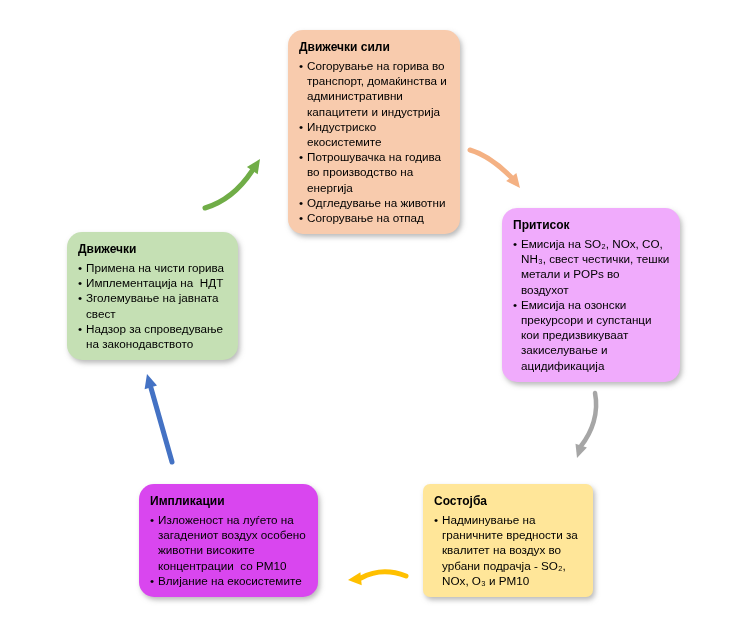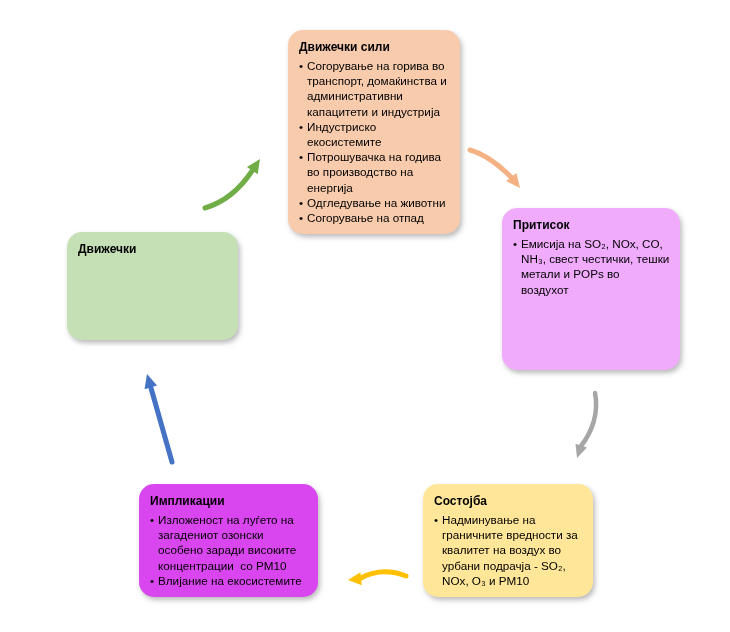--- a/index.html
+++ b/index.html
@@ -65,40 +65,47 @@
       <li>Потрошувачка на годива во производство на енергија</li>
       <li>Одгледување на животни</li>
       <li>Согорување на отпад</li>
     </ul>
   </div>
 
   <div class="box" style="left: 502px; top: 208px; width: 178px; min-height: 162px; background-color: #f0abfc;">
     <div class="box-title">Притисок</div>
     <ul class="box-list">
       <li>Емисија на SO₂, NOx, CO, NH₃, свест честички, тешки метали и POPs во воздухот</li>
+      <li>Емисија на озонски прекурсори и супстанци кои предизвикуваат закиселување и ацидификација</li>
     </ul>
   </div>
 
-  <div class="box" style="left: 423px; top: 484px; width: 170px; min-height: 104px; background-color: rgb(255, 230, 153);">
+  <div class="box" style="left: 423px; top: 484px; width: 170px; min-height: 104px; background-color: rgb(255, 230, 153); border-radius: 7px;">
     <div class="box-title">Состојба</div>
     <ul class="box-list">
       <li>Надминување на граничните вредности за квалитет на воздух во урбани подрачја - SO₂, NOx, O₃ и PM10</li>
     </ul>
   </div>
 
   <div class="box" style="left: 139px; top: 484px; width: 179px; min-height: 110px; background-color: #d946ef;">
     <div class="box-title">Импликации</div>
     <ul class="box-list">
-      <li>Изложеност на луѓето на загадениот озонски особено заради високите концентрации  со PM10</li>
+      <li>Изложеност на луѓето на загадениот воздух особено животни високите концентрации  со PM10</li>
       <li>Влијание на екосистемите</li>
     </ul>
   </div>
 
   <div class="box" style="left: 67px; top: 232px; width: 171px; min-height: 108px; background-color: rgb(197, 224, 180);">
     <div class="box-title">Движечки</div>
+    <ul class="box-list">
+      <li>Примена на чисти горива</li>
+      <li>Имплементација на  НДТ</li>
+      <li>Зголемување на јавната свест</li>
+      <li>Надзор за спроведување на законодавството</li>
+    </ul>
   </div>
 
   <svg class="arrow" style="left:195px; top:148px;" width="80" height="70" viewBox="0 0 80 70">
     <path d="M10,60 C30,54 45,41 57,23" fill="none" stroke-width="5" stroke-linecap="round" stroke="#70ad47"></path>
     <polygon points="65,11 62.7,26.2 51.9,19" fill="#70ad47"></polygon>
   </svg>
 
   <svg class="arrow" style="left:462px; top:142px;" width="65" height="55" viewBox="0 0 65 55">
     <path d="M8,8 C22,12 36,22 49,35" fill="none" stroke-width="5" stroke-linecap="round" stroke="#f4b183"></path>
     <polygon points="58,46 54.4,31.1 44.2,39.1" fill="#f4b183"></polygon>

